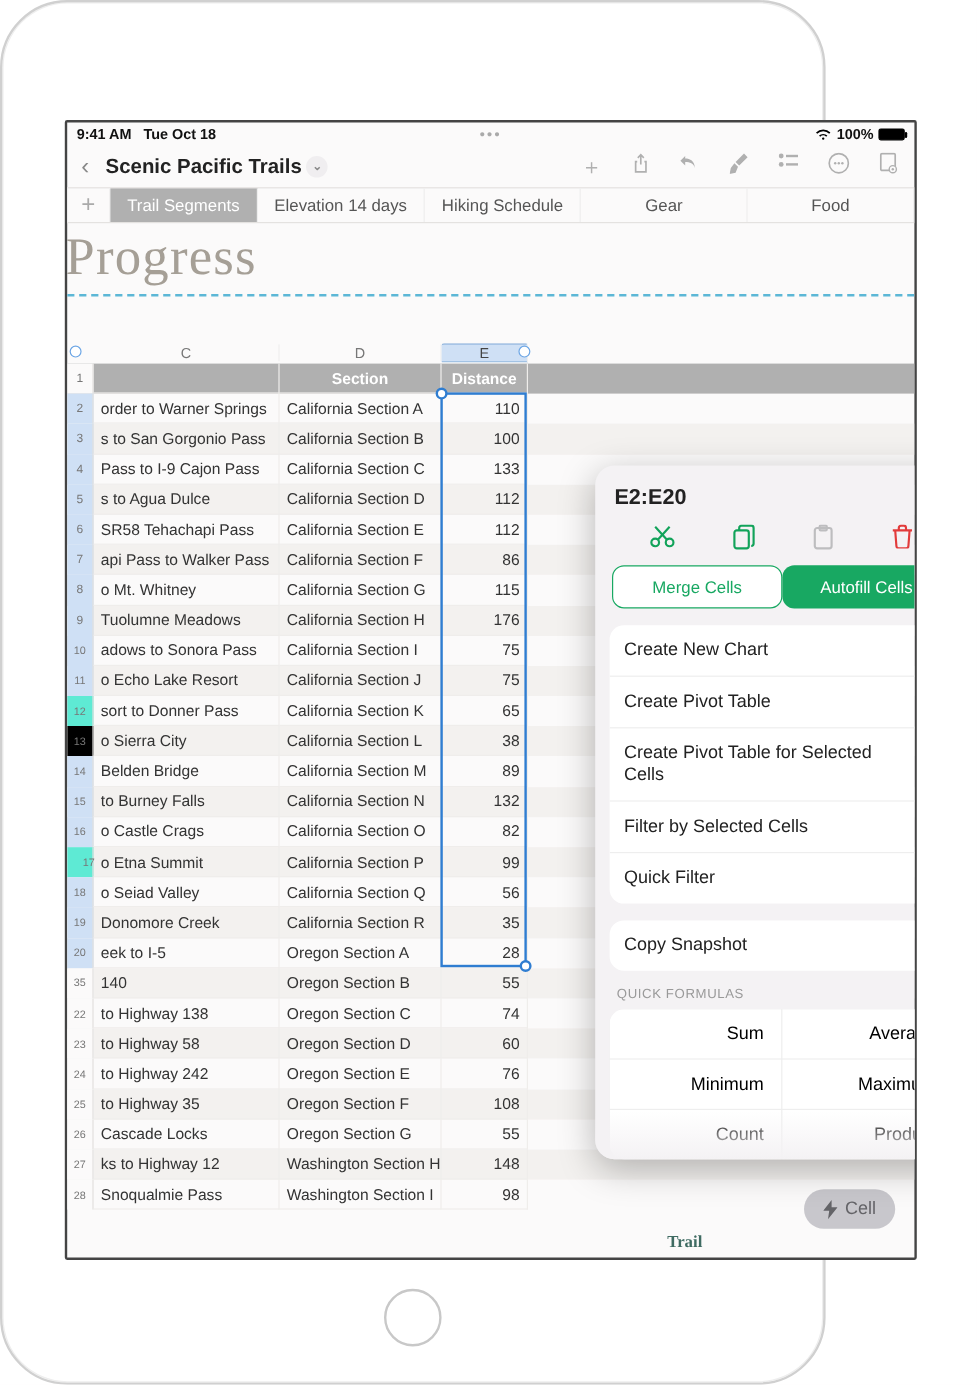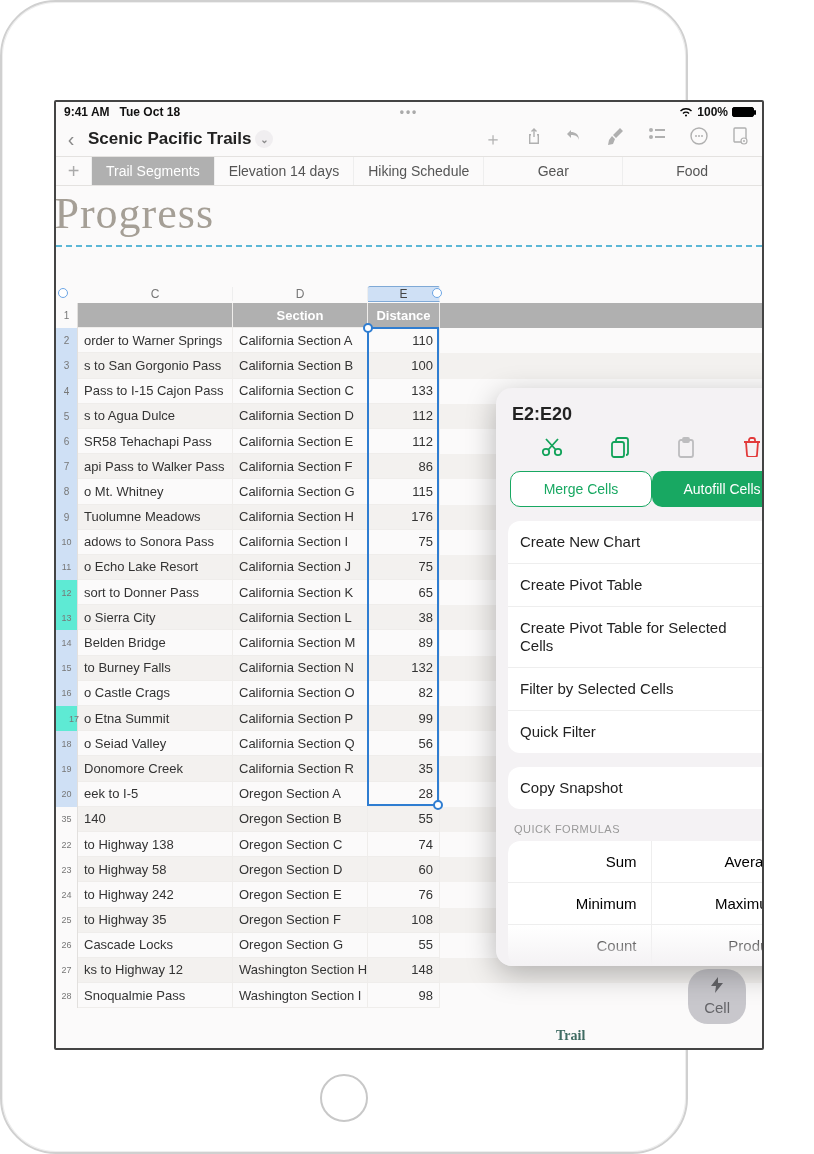--- a/index.html
+++ b/index.html
@@ -222,21 +222,20 @@
     right: 16px;
     bottom: 24px;
     background:#c8c7cc;
     color:#646468;
     padding:8px 16px;
     border-radius:20px;
     font-size:15px;
     font-weight:500;
     display:flex; align-items:center; gap:6px;
     z-index:15;
-    flex-direction:column;
   }
   .trail-label {
     position:absolute;
     bottom:4px; left:500px;
     font-family: Georgia, serif;
     font-weight:bold;
     font-size:14px;
     color:#3f6b62;
   }
   svg { display:block; }
@@ -351,21 +350,21 @@
             <div class="cell d">110</div>
           </div>
           <div class="table-row alt">
             <div class="row-hdr" style="background:#cfe0f5;">3</div>
             <div class="cell b">s to San Gorgonio Pass</div>
             <div class="cell c">California Section B</div>
             <div class="cell d">100</div>
           </div>
           <div class="table-row">
             <div class="row-hdr" style="background:#cfe0f5;">4</div>
-            <div class="cell b">Pass to I-15 Cajon Pass</div>
+            <div class="cell b">Pass to I-9 Cajon Pass</div>
             <div class="cell c">California Section C</div>
             <div class="cell d">133</div>
           </div>
           <div class="table-row alt">
             <div class="row-hdr" style="background:#cfe0f5;">5</div>
             <div class="cell b">s to Agua Dulce</div>
             <div class="cell c">California Section D</div>
             <div class="cell d">112</div>
           </div>
           <div class="table-row">
@@ -404,21 +403,21 @@
             <div class="cell c">California Section J</div>
             <div class="cell d">75</div>
           </div>
           <div class="table-row">
             <div class="row-hdr small" style="background:#5eead4;">12</div>
             <div class="cell b">sort to Donner Pass</div>
             <div class="cell c">California Section K</div>
             <div class="cell d">65</div>
           </div>
           <div class="table-row alt">
-            <div class="row-hdr small" style="background:#5eead4;">13</div>
+            <div class="row-hdr small" style="background:#000000;">13</div>
             <div class="cell b">o Sierra City</div>
             <div class="cell c">California Section L</div>
             <div class="cell d">38</div>
           </div>
           <div class="table-row">
             <div class="row-hdr small" style="background:#cfe0f5;">14</div>
             <div class="cell b">Belden Bridge</div>
             <div class="cell c">California Section M</div>
             <div class="cell d">89</div>
           </div>

